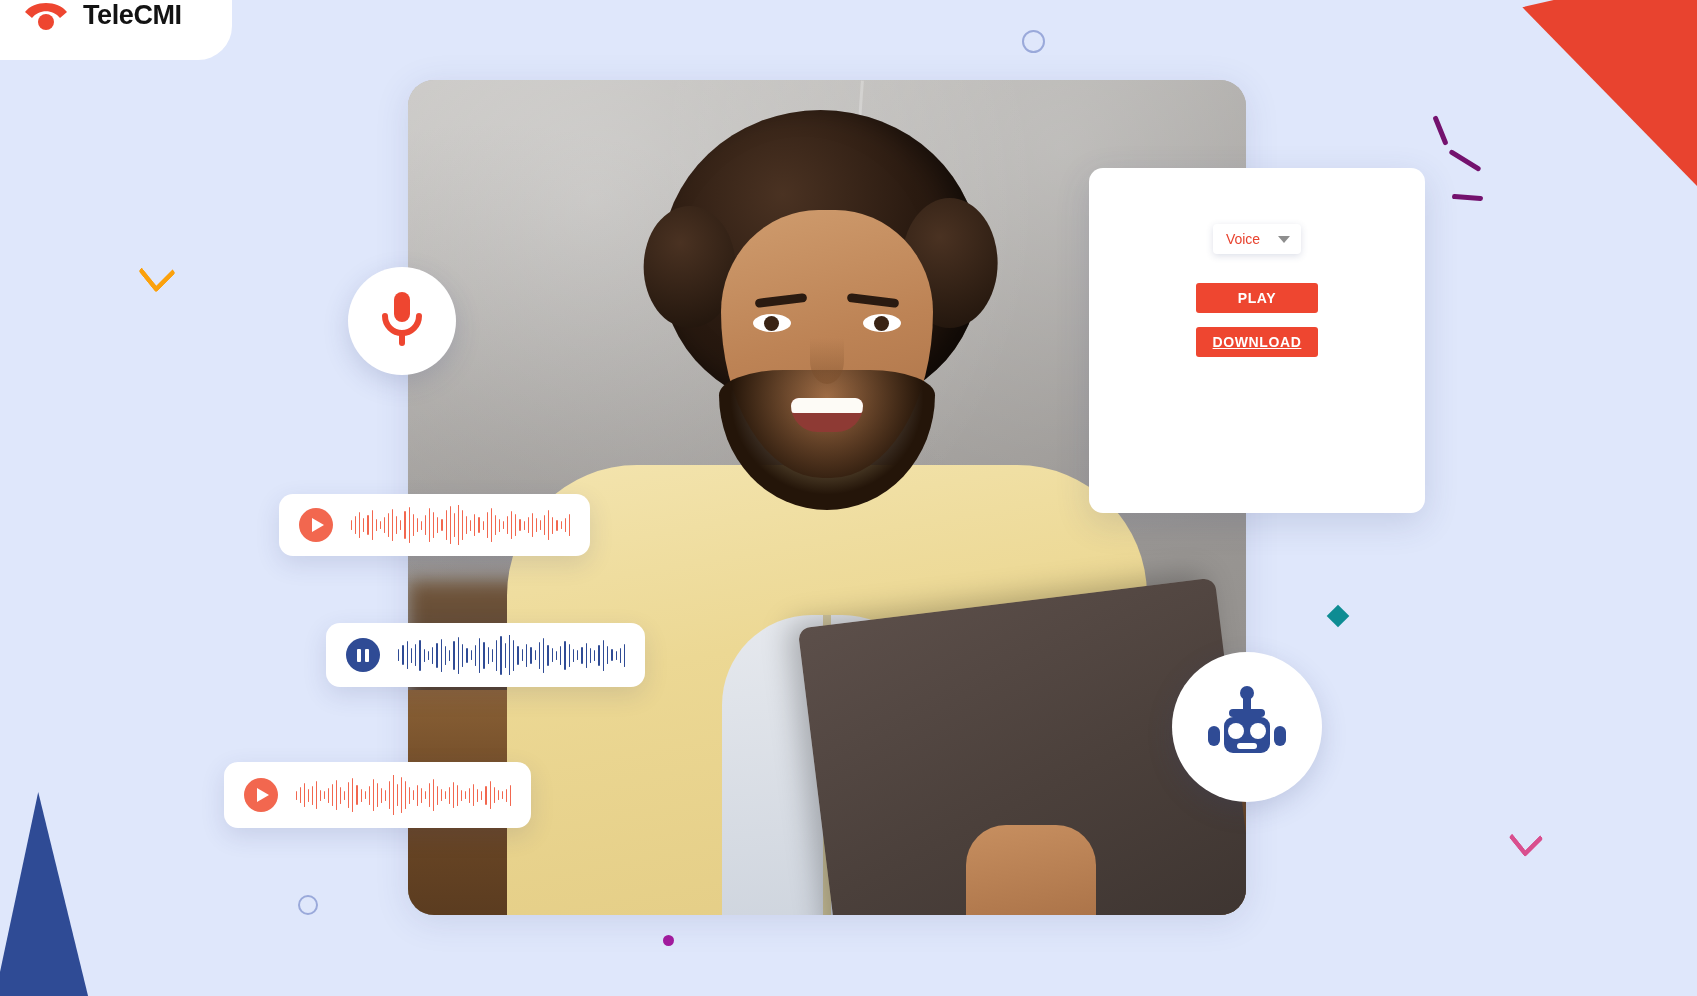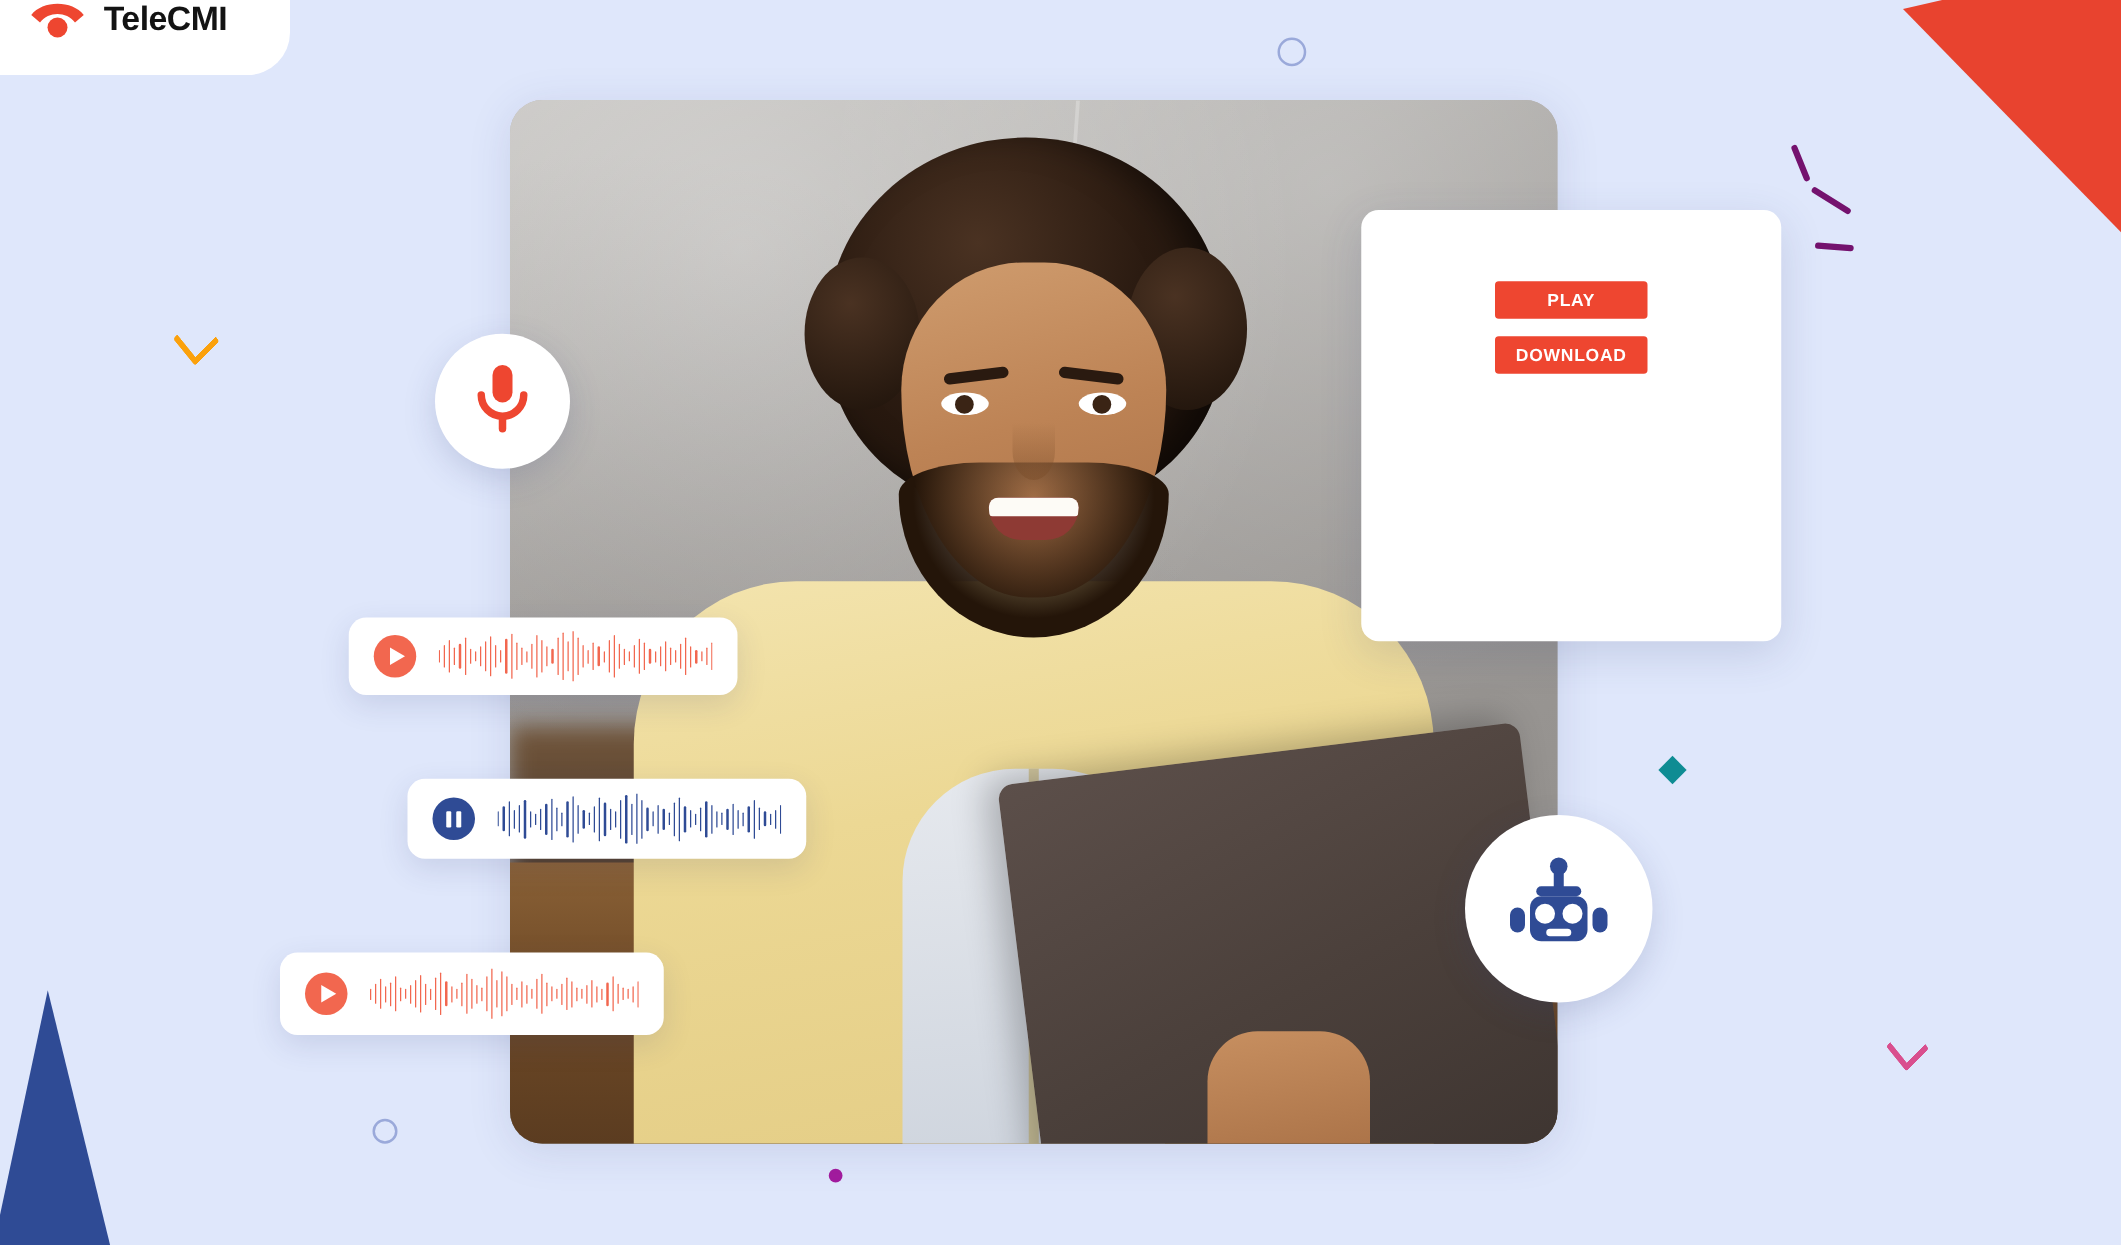--- a/index.html
+++ b/index.html
@@ -261,21 +261,21 @@
     width:0; height:0; border-left:6px solid transparent; border-right:6px solid transparent;
     border-top: 7px solid #8e8e8e;
   }
   .redbtn {
     height: 30px; background: #ee4630; color:#fff; border:none;
     border-radius: 3px; font-family: "Liberation Sans", sans-serif;
     font-size: 14px; font-weight: 700; letter-spacing: .6px;
     width: 122px; align-self: center; cursor: pointer;
   }
   #play-button { margin-top: 29px; }
-  #download-button { margin-top: 14px; }
+  #download-button { margin-top: 14px; text-decoration: underline; }
 </style>
 </head>
 <body>
 
 <div id="stage">
 
   <div class="deco" id="tri-red"></div>
   <div class="deco" id="tri-navy"></div>
   <div class="deco" id="tri-orange"></div>
   <div class="deco" id="chev-orange"></div>
@@ -538,18 +538,24 @@
         <i style="height: 16px; background: rgb(242, 103, 79);"></i>
         <i style="height: 10px; background: rgb(242, 103, 79);"></i>
         <i style="height: 8px; background: rgb(242, 103, 79);"></i>
         <i style="height: 13px; background: rgb(242, 103, 79);"></i>
         <i style="height: 21px; background: rgb(242, 103, 79);"></i>
       </div>
   </div>
 
   <div id="tts-panel">
 
+    <div id="voice-row">
+      <div id="voice-select">
+        <span class="label">Voice</span>
+        <span class="caret"></span>
+      </div>
+    </div>
 
     <button class="redbtn" id="play-button">PLAY</button>
     <button class="redbtn" id="download-button">DOWNLOAD</button>
   </div>
 
 </div>
 
 </body></html>

